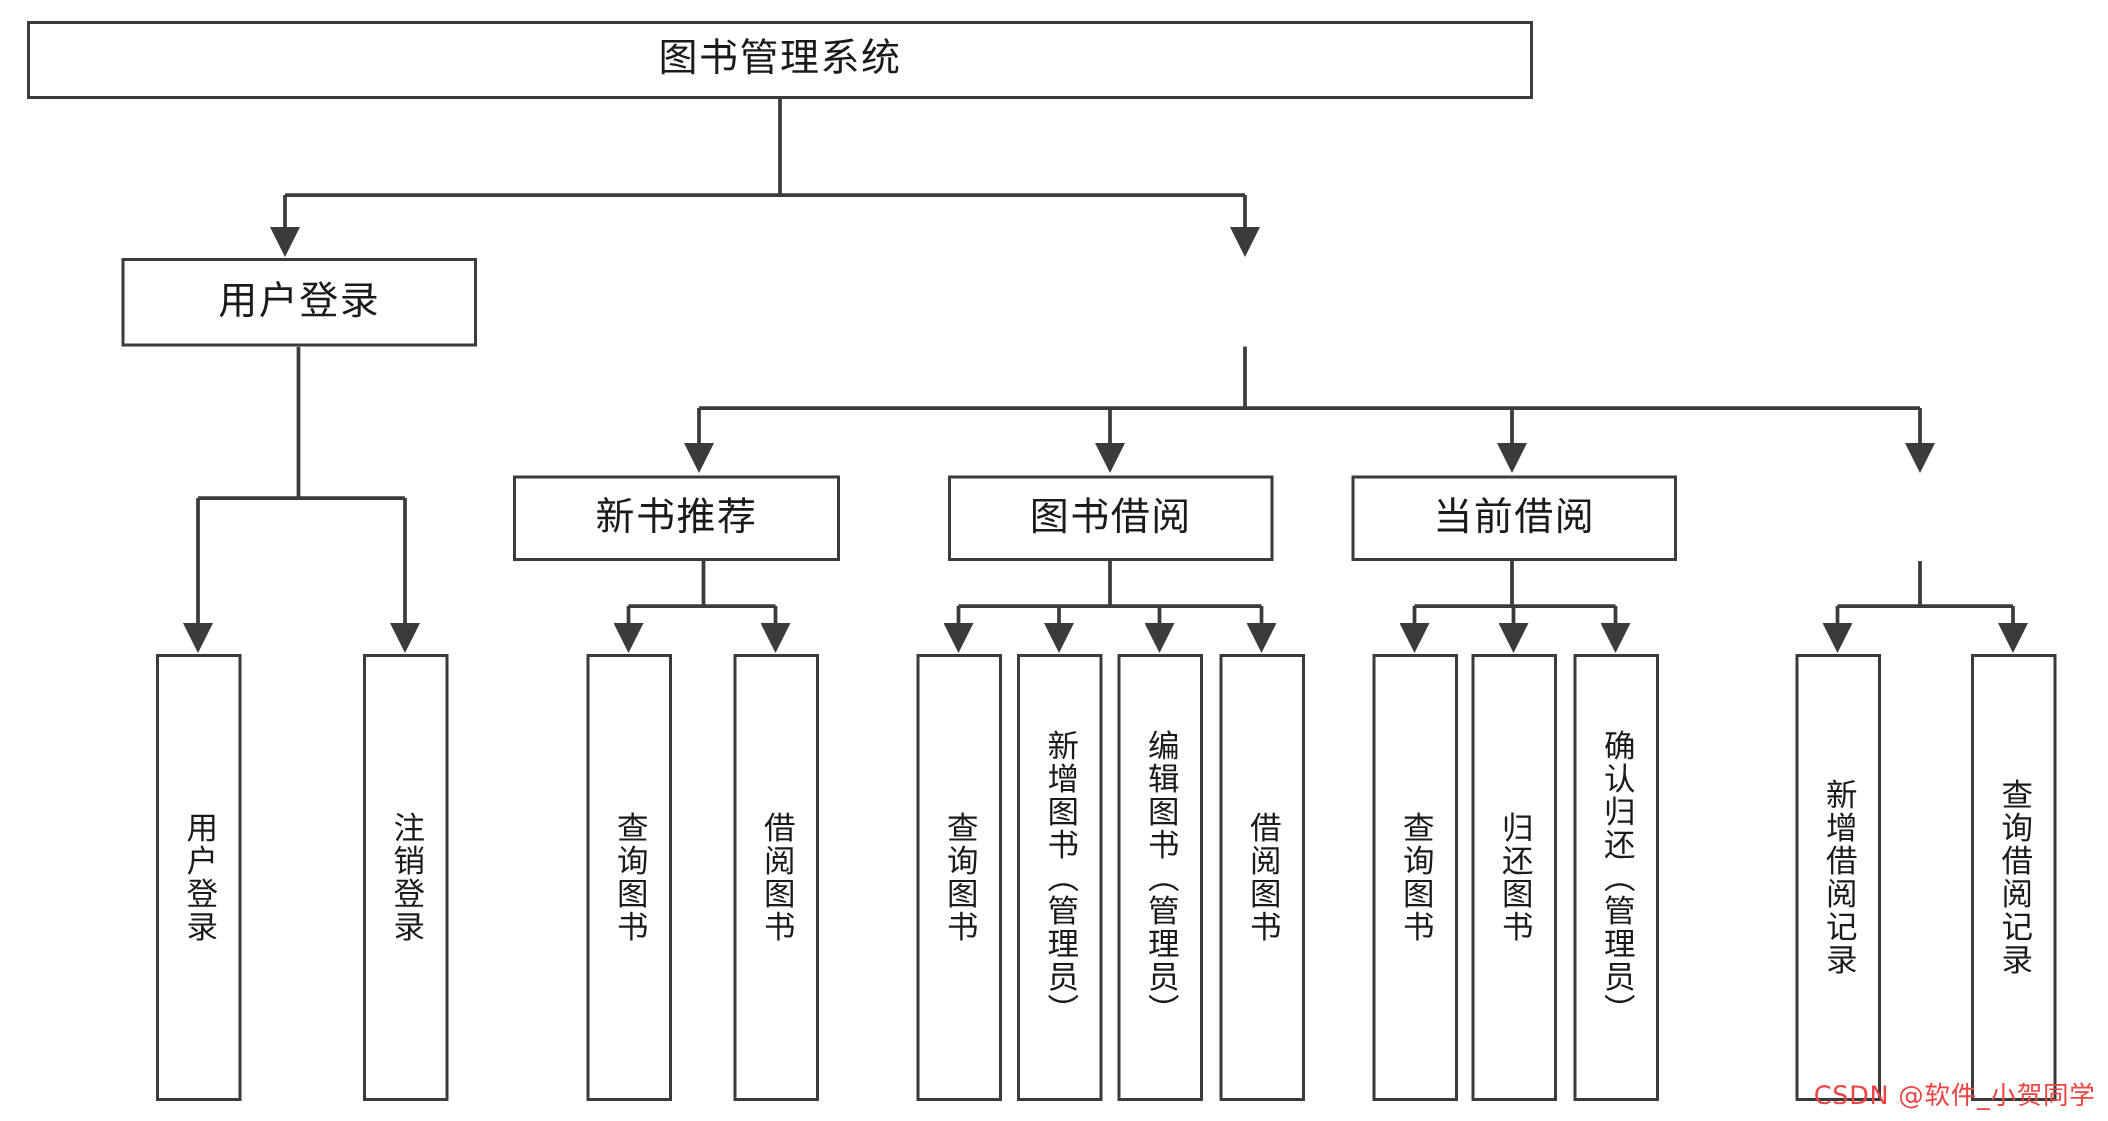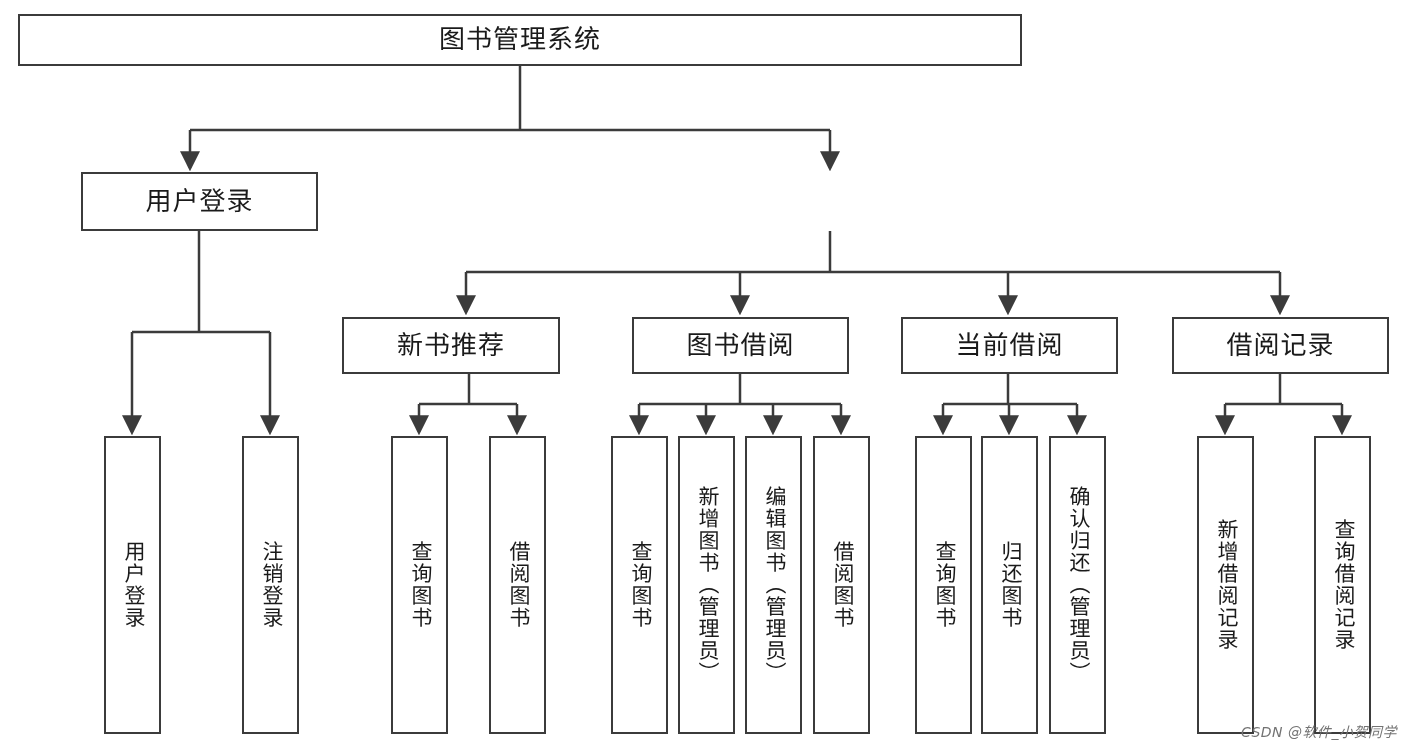--- a/index.html
+++ b/index.html
@@ -56,26 +56,25 @@
     white-space: normal;
     display: block;
   }
   .node-label {
     display: block;
   }
   #watermark {
     position: absolute;
     right: 8px;
     bottom: 6px;
-    font-size: 14px;
-    color: #737373;
+    font-size: 17px;
+    color: #ef4444;
     letter-spacing: 0.5px;
     white-space: nowrap;
     font-family: "DejaVu Sans", "Liberation Sans", sans-serif;
-    font-style: italic;
   }
 </style>
 </head>
 <body>
 
 <div id="diagram-root">
 
   <svg id="edge-layer" viewBox="0 0 1405 747" width="1405" height="747" xmlns="http://www.w3.org/2000/svg">
     <defs>
       <marker id="arrow" viewBox="0 0 12 12" refX="10" refY="6" markerWidth="8" markerHeight="8" orient="auto-start-reverse">
@@ -140,23 +139,20 @@
   </div>
 
   <div class="node horizontal" style="left:632px; top:317px; width:217px; height:57px;">
     <span class="node-label">图书借阅</span>
   </div>
 
   <div class="node horizontal" style="left:901px; top:317px; width:217px; height:57px;">
     <span class="node-label">当前借阅</span>
   </div>
 
-  <div class="node horizontal" style="left:1172px; top:317px; width:217px; height:57px;">
-    <span class="node-label">借阅记录</span>
-  </div>
 
   <div class="node vertical" style="left:104px; top:436px; width:57px; height:298px;">
     <span class="node-label">用户登录</span>
   </div>
 
   <div class="node vertical" style="left:242px; top:436px; width:57px; height:298px;">
     <span class="node-label">注销登录</span>
   </div>
 
   <div class="node vertical" style="left:391px; top:436px; width:57px; height:298px;">

